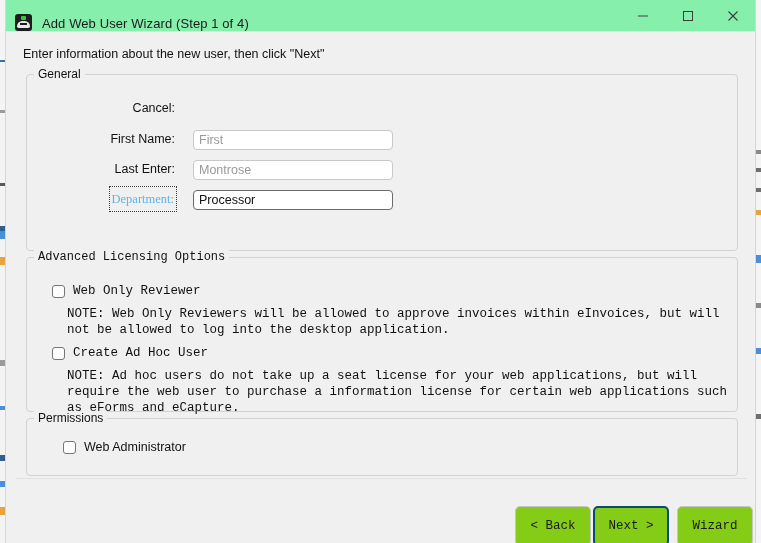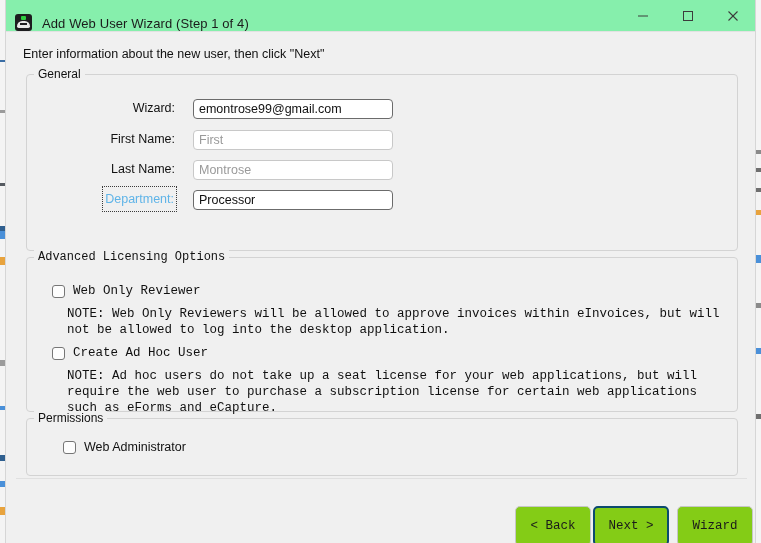--- a/index.html
+++ b/index.html
@@ -164,20 +164,21 @@
     color: #5fb4e8;
     text-decoration: underline;
     text-underline-offset: 1px;
     cursor: pointer;
   }
   .fr-label.link .focusbox {
     display: inline-block;
     padding: 0 1px;
     outline: 1px dotted #3a3a3a;
     outline-offset: 1px;
+    font-family: Liberation Serif, serif;
   }
 
   .textbox {
     position: absolute;
     left: 166px;
     top: 2px;
     width: 200px;
     height: 20px;
     box-sizing: border-box;
     background: #ffffff;
@@ -368,31 +369,30 @@
         </div>
       </div>
     </div>
 
     <div class="instruction">Enter information about the new user, then click "Next"</div>
 
     <div class="groupbox" id="gb-general">
       <div class="gb-title">General</div>
 
       <div class="form-row" style="top:22px">
-        <div class="fr-label">Wizard:</div>
-        <div class="textbox active">emontrose99@gmail.com</div>
+        <div class="fr-label">Cancel:</div>
       </div>
 
       <div class="form-row" style="top:53px">
         <div class="fr-label">First Name:</div>
         <div class="textbox ghost">First</div>
       </div>
 
       <div class="form-row" style="top:83px">
-        <div class="fr-label">Last Name:</div>
+        <div class="fr-label">Last Enter:</div>
         <div class="textbox ghost">Montrose</div>
       </div>
 
       <div class="form-row" style="top:113px">
         <div class="fr-label link"><span class="focusbox">Department:</span></div>
         <div class="textbox active">Processor</div>
       </div>
 
     </div>
 
@@ -402,21 +402,21 @@
       <div class="checkbox-row" style="left:25px; top:26px">
         <span class="cb-box"></span>
         <span class="cb-label">Web Only Reviewer</span>
       </div>
       <div class="note" style="left:40px; top:48px; width:660px">NOTE: Web Only Reviewers will be allowed to approve invoices within eInvoices, but will not be allowed to log into the desktop application.</div>
 
       <div class="checkbox-row" style="left:25px; top:88px">
         <span class="cb-box"></span>
         <span class="cb-label">Create Ad Hoc User</span>
       </div>
-      <div class="note" style="left:40px; top:110px; width:665px; white-space:normal">NOTE: Ad hoc users do not take up a seat license for your web applications, but will require the web user to purchase a subscription license for certain web applications such as eForms and eCapture.</div>
+      <div class="note" style="left:40px; top:110px; width:665px; white-space:normal">NOTE: Ad hoc users do not take up a seat license for your web applications, but will require the web user to purchase a information license for certain web applications such as eForms and eCapture.</div>
     </div>
 
     <div class="groupbox" id="gb-permissions">
       <div class="gb-title">Permissions</div>
       <div class="checkbox-row" style="left:36px; top:21px">
         <span class="cb-box"></span>
         <span class="cb-label">Web Administrator</span>
       </div>
     </div>
 

